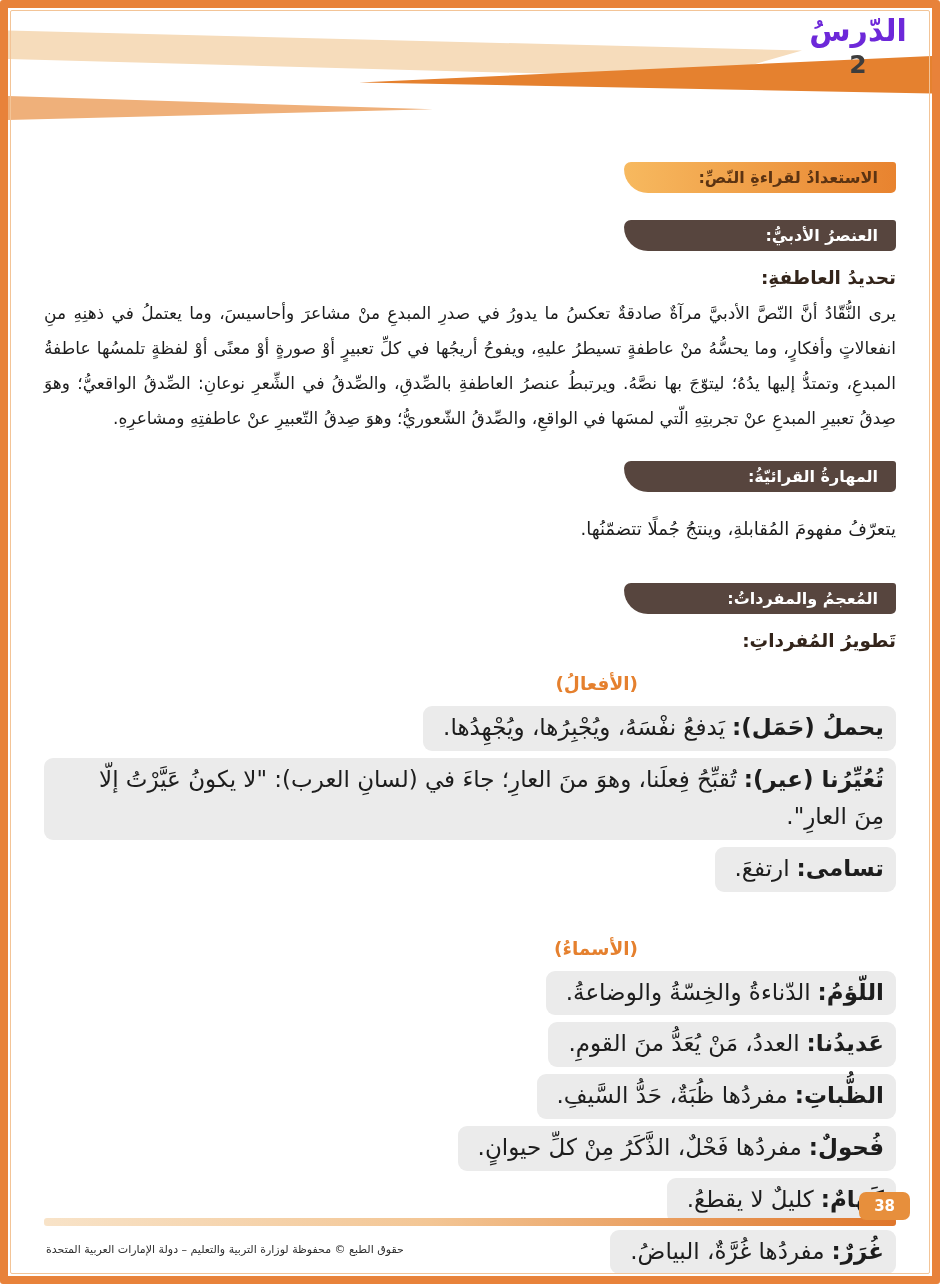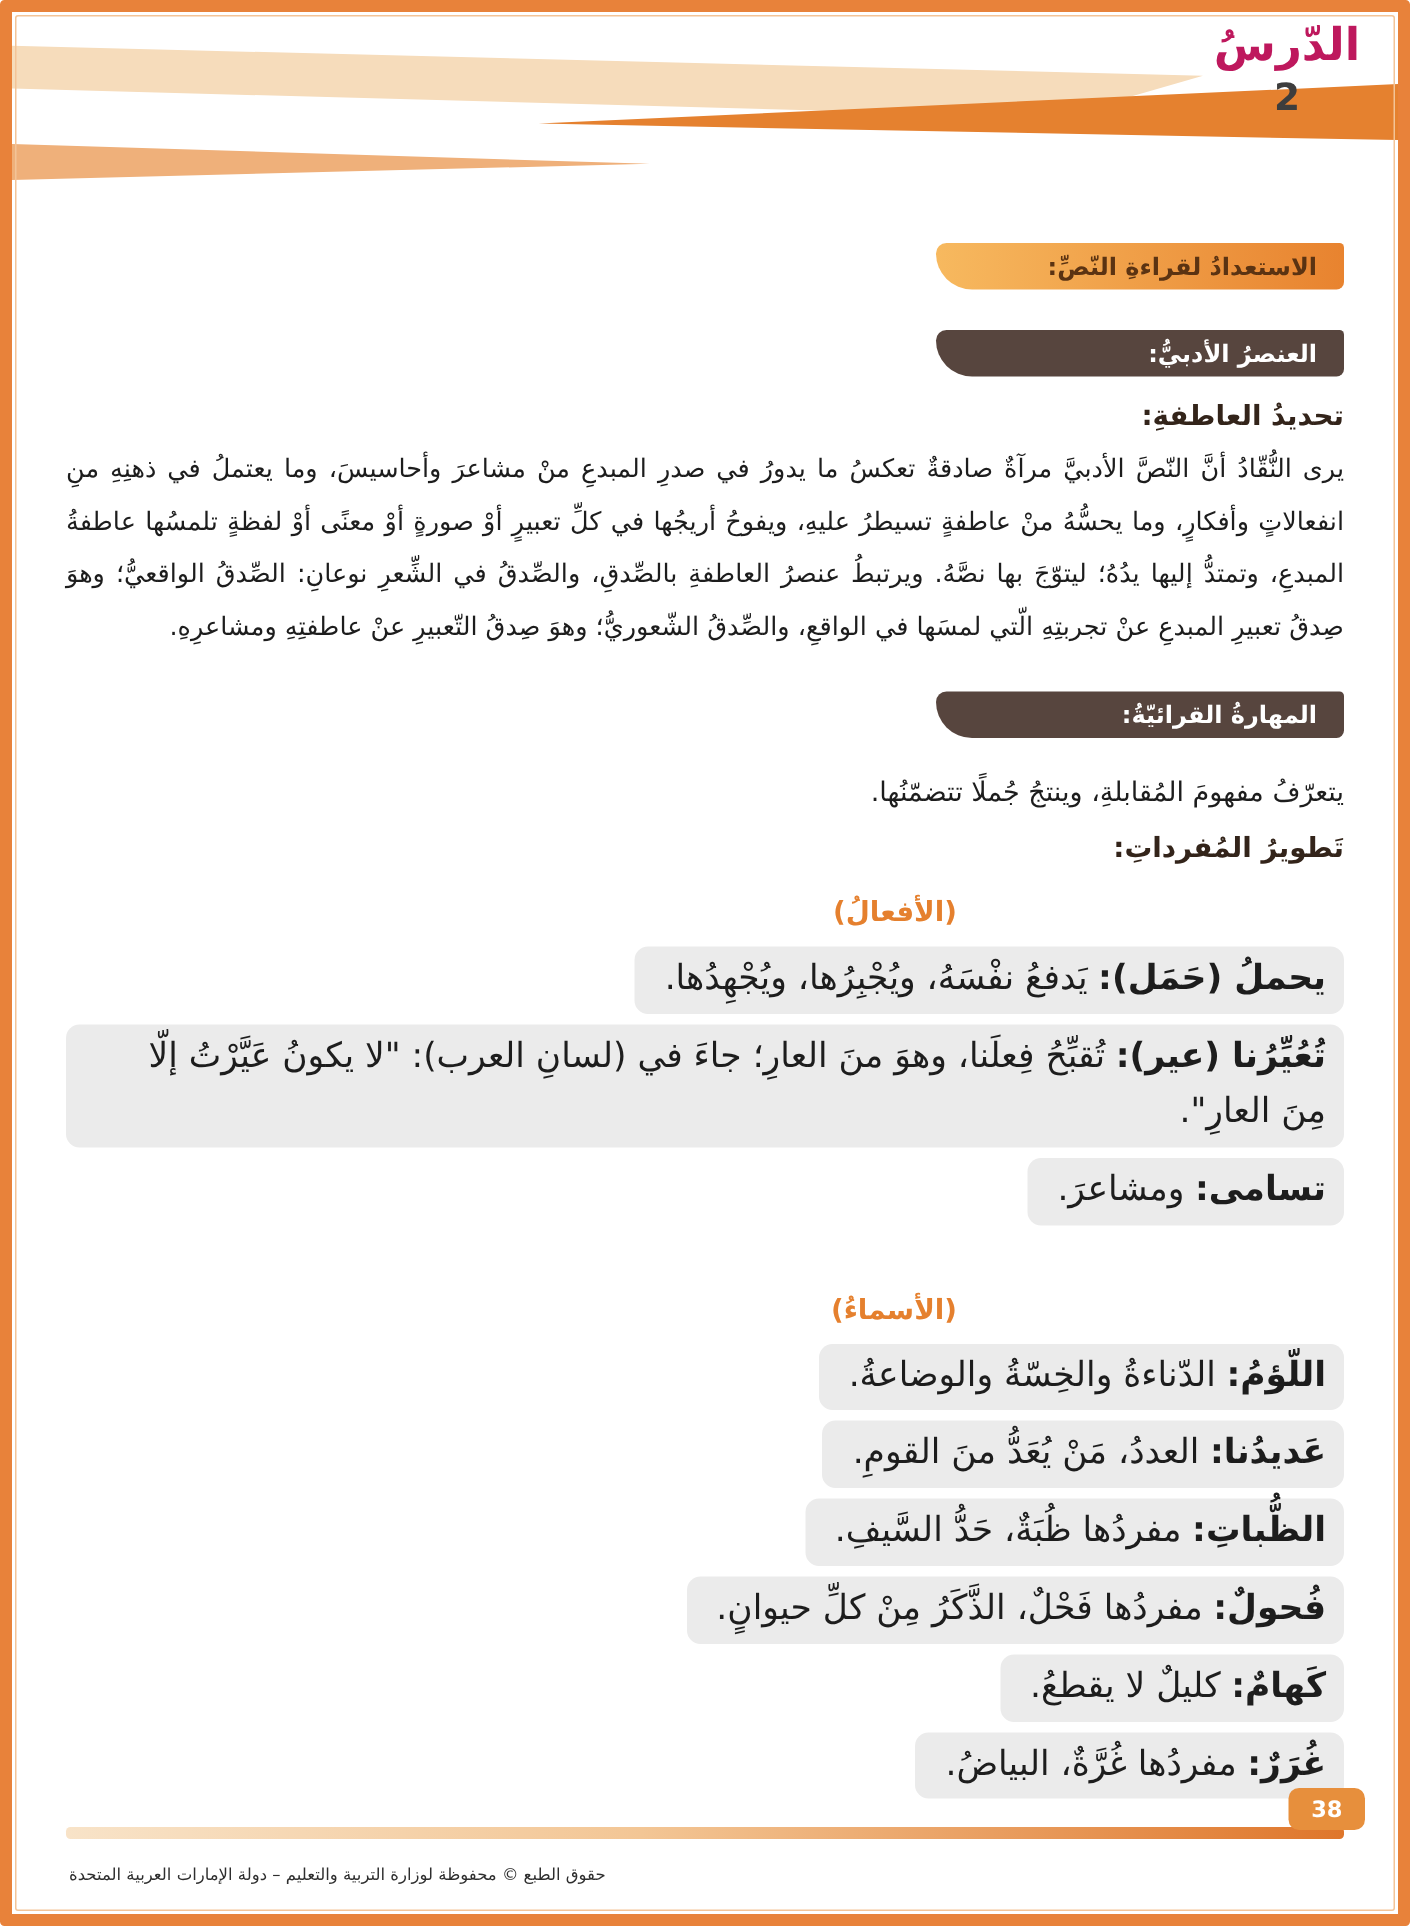--- a/index.html
+++ b/index.html
@@ -22,21 +22,21 @@
     position:absolute; top:48px; right:0; width:62%; height:44px;
     background:#e5812f;
     clip-path: polygon(0 60%, 100% 0, 100% 85%);
   }
   .deco-peach {
     position:absolute; top:88px; left:0; width:46%; height:24px;
     background:#efb07a;
     clip-path: polygon(0 0, 100% 55%, 0 100%);
   }
   .lesson-block { position:absolute; top:4px; right:14px; width:120px; text-align:center; z-index:2; }
-  .lesson-label { font-size:30px; font-weight:bold; color:#be185d; line-height:1.25; }
+  .lesson-label { font-size:30px; font-weight:bold; color:#6d28d9; line-height:1.25; }
   .lesson-number { font-size:25px; font-weight:bold; color:#3d3d3d; }
 
   
   .content { position:relative; padding:0 36px; direction:rtl; text-align:right; }
 
   .banner {
     width:272px; height:31px; line-height:31px;
     padding:0 18px 0 10px; margin:0 0 0 auto;
     font-weight:bold; font-size:16px; color:#fff;
     border-radius:14px 6px 10px 48px;
@@ -106,33 +106,34 @@
     <div class="banner banner-brown gap-28">العنصرُ الأدبيُّ:</div>
 
     <div class="h-section">تحديدُ العاطفةِ:</div>
 
     <p class="para">يرى النُّقّادُ أنَّ النّصَّ الأدبيَّ مرآةٌ صادقةٌ تعكسُ ما يدورُ في صدرِ المبدعِ منْ مشاعرَ وأحاسيسَ، وما يعتملُ في ذهنِهِ منِ انفعالاتٍ وأفكارٍ، وما يحسُّهُ منْ عاطفةٍ تسيطرُ عليهِ، ويفوحُ أريجُها في كلِّ تعبيرٍ أوْ صورةٍ أوْ معنًى أوْ لفظةٍ تلمسُها عاطفةُ المبدعِ، وتمتدُّ إليها يدُهُ؛ ليتوّجَ بها نصَّهُ. ويرتبطُ عنصرُ العاطفةِ بالصِّدقِ، والصِّدقُ في الشِّعرِ نوعانِ: الصِّدقُ الواقعيُّ؛ وهوَ صِدقُ تعبيرِ المبدعِ عنْ تجربتِهِ الّتي لمسَها في الواقعِ، والصِّدقُ الشّعوريُّ؛ وهوَ صِدقُ التّعبيرِ عنْ عاطفتِهِ ومشاعرِهِ.</p>
 
     <div class="banner banner-brown gap-26">المهارةُ القرائيّةُ:</div>
 
     <p class="skill-text">يتعرّفُ مفهومَ المُقابلةِ، وينتجُ جُملًا تتضمّنُها.</p>
 
+    <div class="banner banner-brown gap-44">المُعجمُ والمفرداتُ:</div>
 
     <div class="h-section">تَطويرُ المُفرداتِ:</div>
 
     <div class="cat-label">(الأفعالُ)</div>
 
     <div class="vocab-row">
       <span class="pill"><b class="term">يحملُ (حَمَل):</b><span class="def">يَدفعُ نفْسَهُ، ويُجْبِرُها، ويُجْهِدُها.</span></span>
     </div>
     <div class="vocab-row">
       <span class="pill"><b class="term">تُعُيِّرُنا (عير):</b><span class="def">تُقبِّحُ فِعلَنا، وهوَ منَ العارِ؛ جاءَ في (لسانِ العرب): "لا يكونُ عَيَّرْتُ إلّا مِنَ العارِ".</span></span>
     </div>
     <div class="vocab-row">
-      <span class="pill"><b class="term">تسامى:</b><span class="def">ومشاعرَ.</span></span>
+      <span class="pill"><b class="term">تسامى:</b><span class="def">ارتفعَ.</span></span>
     </div>
 
     <div class="cat-label nouns">(الأسماءُ)</div>
 
     <div class="vocab-row">
       <span class="pill"><b class="term">اللّؤمُ:</b><span class="def">الدّناءةُ والخِسّةُ والوضاعةُ.</span></span>
     </div>
     <div class="vocab-row">
       <span class="pill"><b class="term">عَديدُنا:</b><span class="def">العددُ، مَنْ يُعَدُّ منَ القومِ.</span></span>
     </div>

